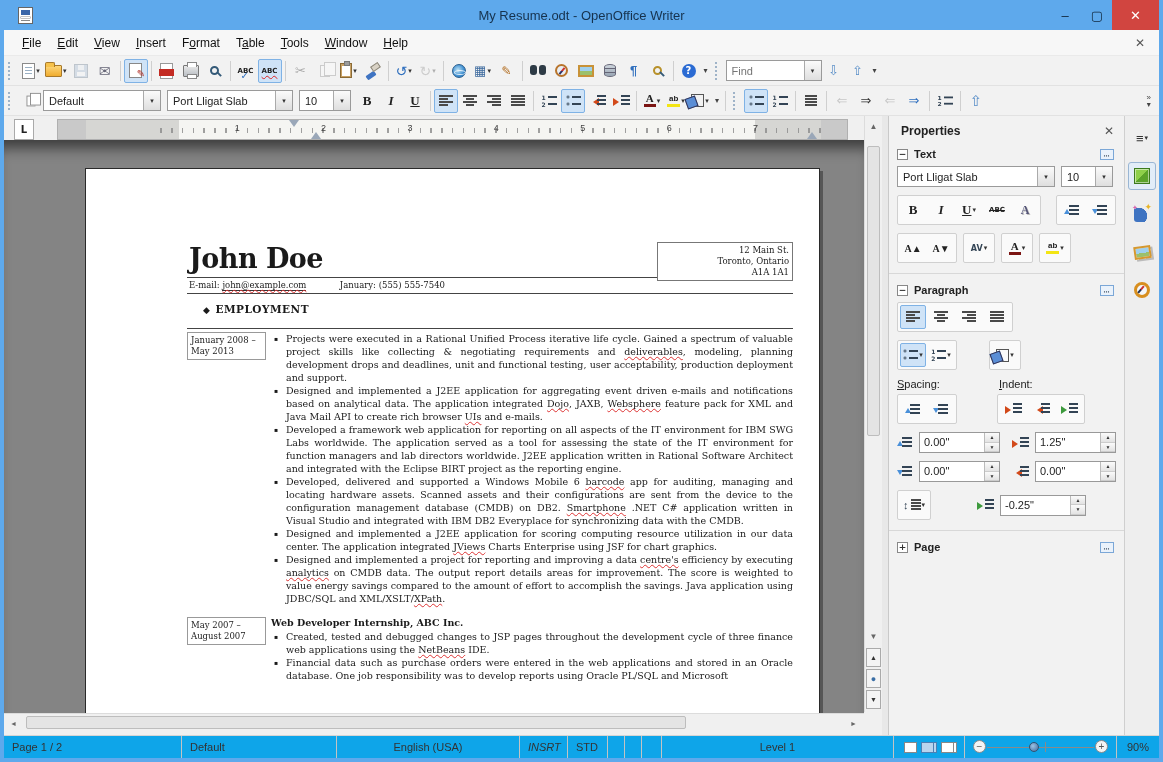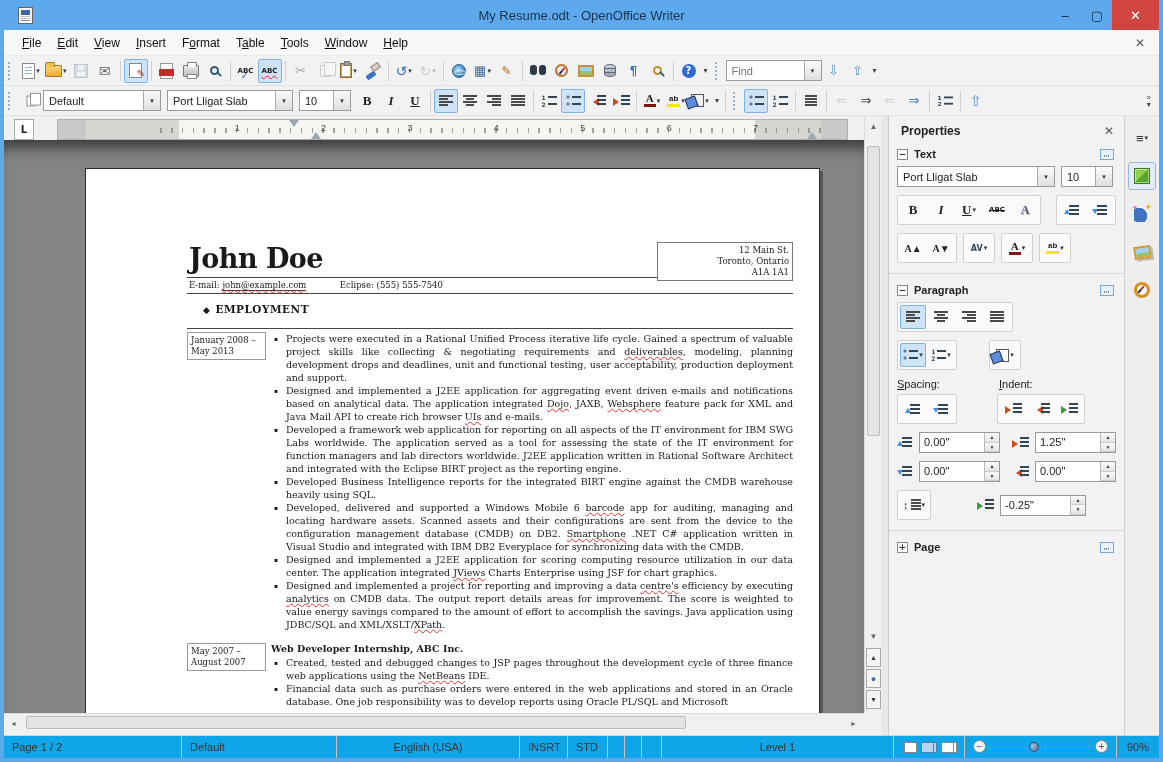--- a/index.html
+++ b/index.html
@@ -499,21 +499,21 @@
       </div>
       <div class="addr">
           <div>12 Main St.</div>
           <div>Toronto, Ontario</div>
           <div>A1A 1A1</div>
         </div>
       <div class="contactrow">
         <span>E-mail:</span>
         <span class="email">john@example.com</span>
         <span style="display:inline-block;width:28px;"></span>
-        <span>Eclipse:</span>
+        <span>January:</span>
         <span>(555) 555-7540</span>
       </div>
       <div class="sechead">
         <span class="dia">◆</span><span>EMPLOYMENT</span>
       </div>
 
       <div class="job">
         <div class="jdates">
             <div>January 2008 –</div>
             <div>May 2013</div>
@@ -525,24 +525,20 @@
               <span class="bm">▪</span>
               <span class="bt">Projects were executed in a Rational Unified Process iterative life cycle. Gained a spectrum of valuable project skills like collecting &amp; negotiating requirements and <span class="sq">deliverables</span>, modeling, planning development drops and deadlines, unit and functional testing, user acceptability, production deployment and support.</span>
             </div>
               <div class="bl">
               <span class="bm">▪</span>
               <span class="bt">Designed and implemented a J2EE application for aggregating event driven e-mails and notifications based on analytical data. The application integrated <span class="sq">Dojo</span>, JAXB, <span class="sq">Websphere</span> feature pack for XML and Java Mail API to create rich browser <span class="sq">UIs</span> and e-mails.</span>
             </div>
               <div class="bl">
               <span class="bm">▪</span>
               <span class="bt">Developed a framework web application for reporting on all aspects of the IT environment for IBM SWG Labs worldwide. The application served as a tool for assessing the state of the IT environment for function managers and lab directors worldwide. J2EE application written in Rational Software Architect and integrated with the Eclipse BIRT project as the reporting engine.</span>
-            </div>
-              <div class="bl">
-              <span class="bm">▪</span>
-              <span class="bt">Developed Business Intelligence reports for the integrated BIRT engine against the CMDB warehouse heavily using SQL.</span>
             </div>
               <div class="bl">
               <span class="bm">▪</span>
               <span class="bt">Developed, delivered and supported a Windows Mobile 6 <span class="sq">barcode</span> app for auditing, managing and locating hardware assets. Scanned assets and their configurations are sent from the device to the configuration management database (CMDB) on DB2. <span class="sq">Smartphone</span> .NET C# application written in Visual Studio and integrated with IBM DB2 Everyplace for synchronizing data with the CMDB.</span>
             </div>
               <div class="bl">
               <span class="bm">▪</span>
               <span class="bt">Designed and implemented a J2EE application for scoring computing resource utilization in our data center. The application integrated <span class="sq">JViews</span> Charts Enterprise using JSF for chart graphics.</span>
             </div>
               <div class="bl">
@@ -855,21 +851,21 @@
     </span>
   <span class="tbox">
       <span class="navtab"></span>
     </span>
 </div>
 
 <div class="statusbar">
   <span class="scell" style="width:178px;">Page 1 / 2</span>
   <span class="scell" style="width:155px;">Default</span>
   <span class="scell" style="width:183px;justify-content:center;">English (USA)</span>
-  <span class="scell" style="width:48px;">INSRT</span>
+  <span class="scell" style="width:48px;font-style:italic;">INSRT</span>
   <span class="scell" style="width:40px;">STD</span>
   <span class="scell" style="width:14px;"></span>
   <span class="scell" style="width:14px;"></span>
   <span class="scell" style="width:20px;"></span>
   <span class="scell" style="width:232px;justify-content:center;">Level 1</span>
   <span class="scell">
     <span class="vw"></span>
     <span class="vw bact" style="margin-right:5px;"></span>
     <span class="vw two"></span>
   </span>

